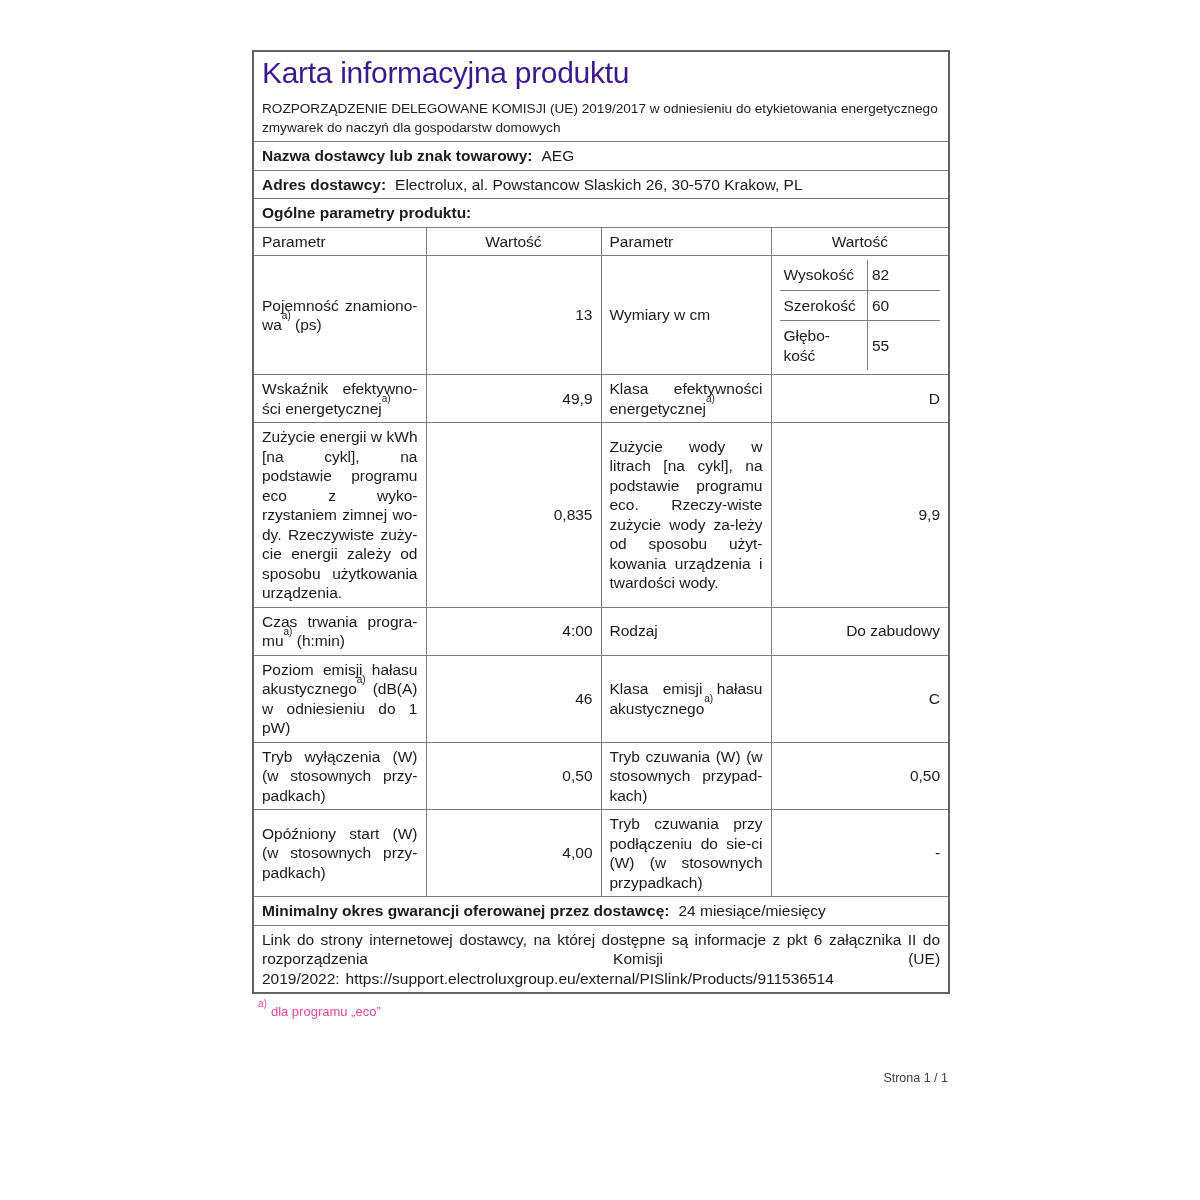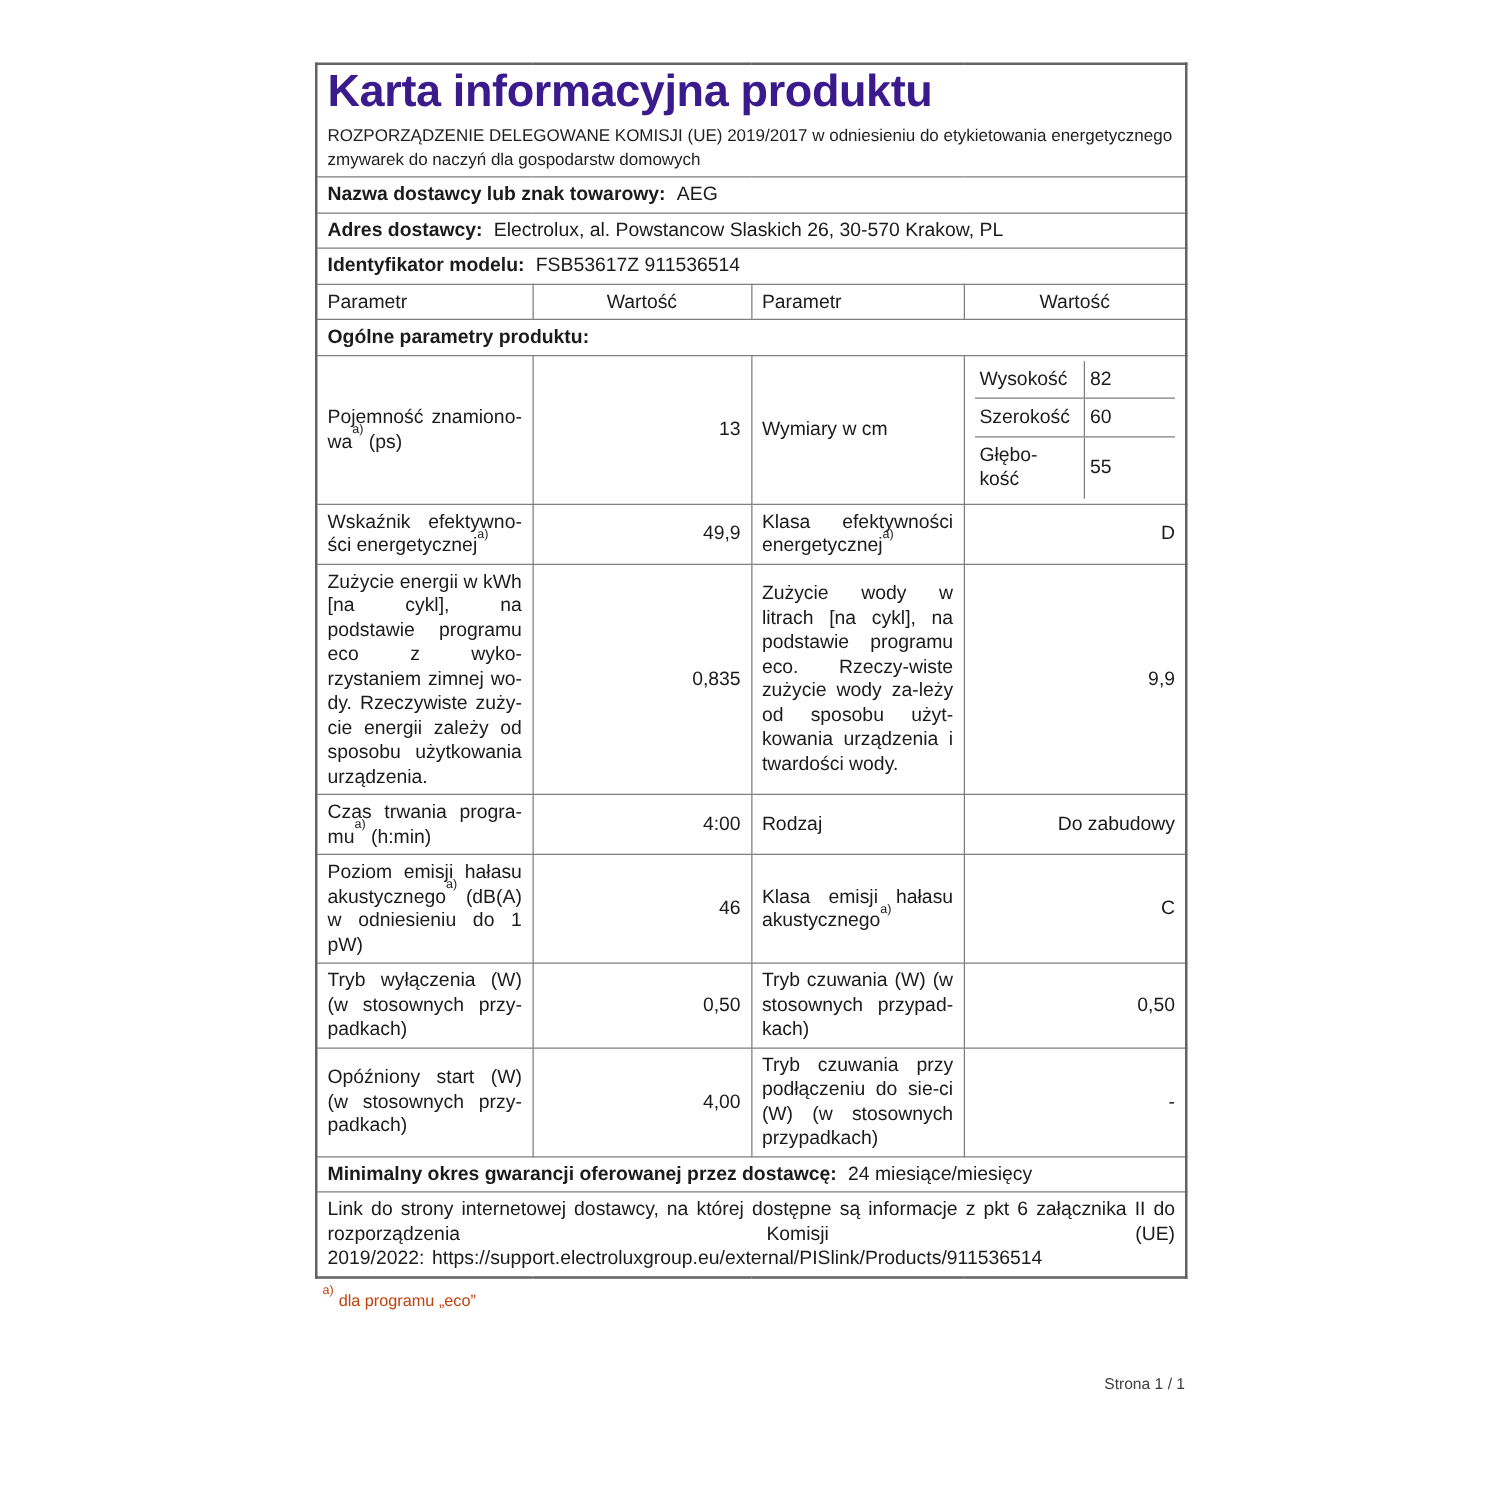--- a/index.html
+++ b/index.html
@@ -24,23 +24,23 @@
   table.fiche td {
     border: 1px solid #7e7e7e;
     vertical-align: middle;
     font-size: 15.5px;
     line-height: 19.5px;
     padding: 4px 8px;
   }
   
   td.head-cell { padding: 10px 10px 12px 9px; }
   .doc-title {
-    font-size: 36px;
+    font-size: 30px;
     line-height: 34px;
-    font-weight: bold;
+    font-weight: normal;
     color: #3a1a8c;
     letter-spacing: -0.3px;
   }
   .regulation {
     margin-top: 9px;
     font-size: 13.6px;
     line-height: 19px;
     color: #1f1f1f;
   }
   
@@ -74,21 +74,21 @@
   table.dims tr + tr td { border-top: 1px solid #7e7e7e; }
   table.dims td.dim-val { border-left: 1px solid #7e7e7e; }
   td.dim-label { white-space: pre-line; }
   
   td.link-cell { padding: 7px 9px; text-align: justify; }
   .url { overflow-wrap: anywhere; margin-left: 6px; }
   
   .footnote {
     margin-top: 10px;
     font-size: 13px;
-    color: #c2410c;
+    color: #ec4899;
     padding-left: 6px;
   }
   .footnote sup.fn { top: -4px; margin-right: 4px; }
   .page-num {
     margin-top: 52px;
     text-align: right;
     font-size: 12.5px;
     color: #3d3d3d;
   }
 </style>
@@ -117,35 +117,30 @@
         <span class="lbl">Nazwa dostawcy lub znak towarowy:</span><span class="val">AEG</span>
       </td>
     </tr>
 
     <tr>
       <td colspan="4" class="info-cell">
         <span class="lbl">Adres dostawcy:</span><span class="val">Electrolux, al. Powstancow Slaskich 26, 30-570 Krakow, PL</span>
       </td>
     </tr>
 
-    <tr>
-      <td colspan="4" class="info-cell">
-        <span class="lbl">Identyfikator modelu:</span><span class="val">FSB53617Z 911536514</span>
-      </td>
+
+    <tr>
+      <td colspan="4" class="section-cell">Ogólne parametry produktu:</td>
     </tr>
 
     <tr>
       <td class="hdr-p">Parametr</td>
       <td class="hdr-v">Wartość</td>
       <td class="hdr-p">Parametr</td>
       <td class="hdr-v">Wartość</td>
-    </tr>
-
-    <tr>
-      <td colspan="4" class="section-cell">Ogólne parametry produktu:</td>
     </tr>
 
     <tr>
       <td class="cell-p"><span>Pojemność znamiono-wa</span><sup class="fn">a)</sup><span> (ps)</span></td>
       <td class="cell-v">13</td>
       <td class="cell-p"><span>Wymiary w cm</span></td>
       <td class="dims-cell">
         <table class="dims">
           <colgroup>
                 <col style="width:88px">

